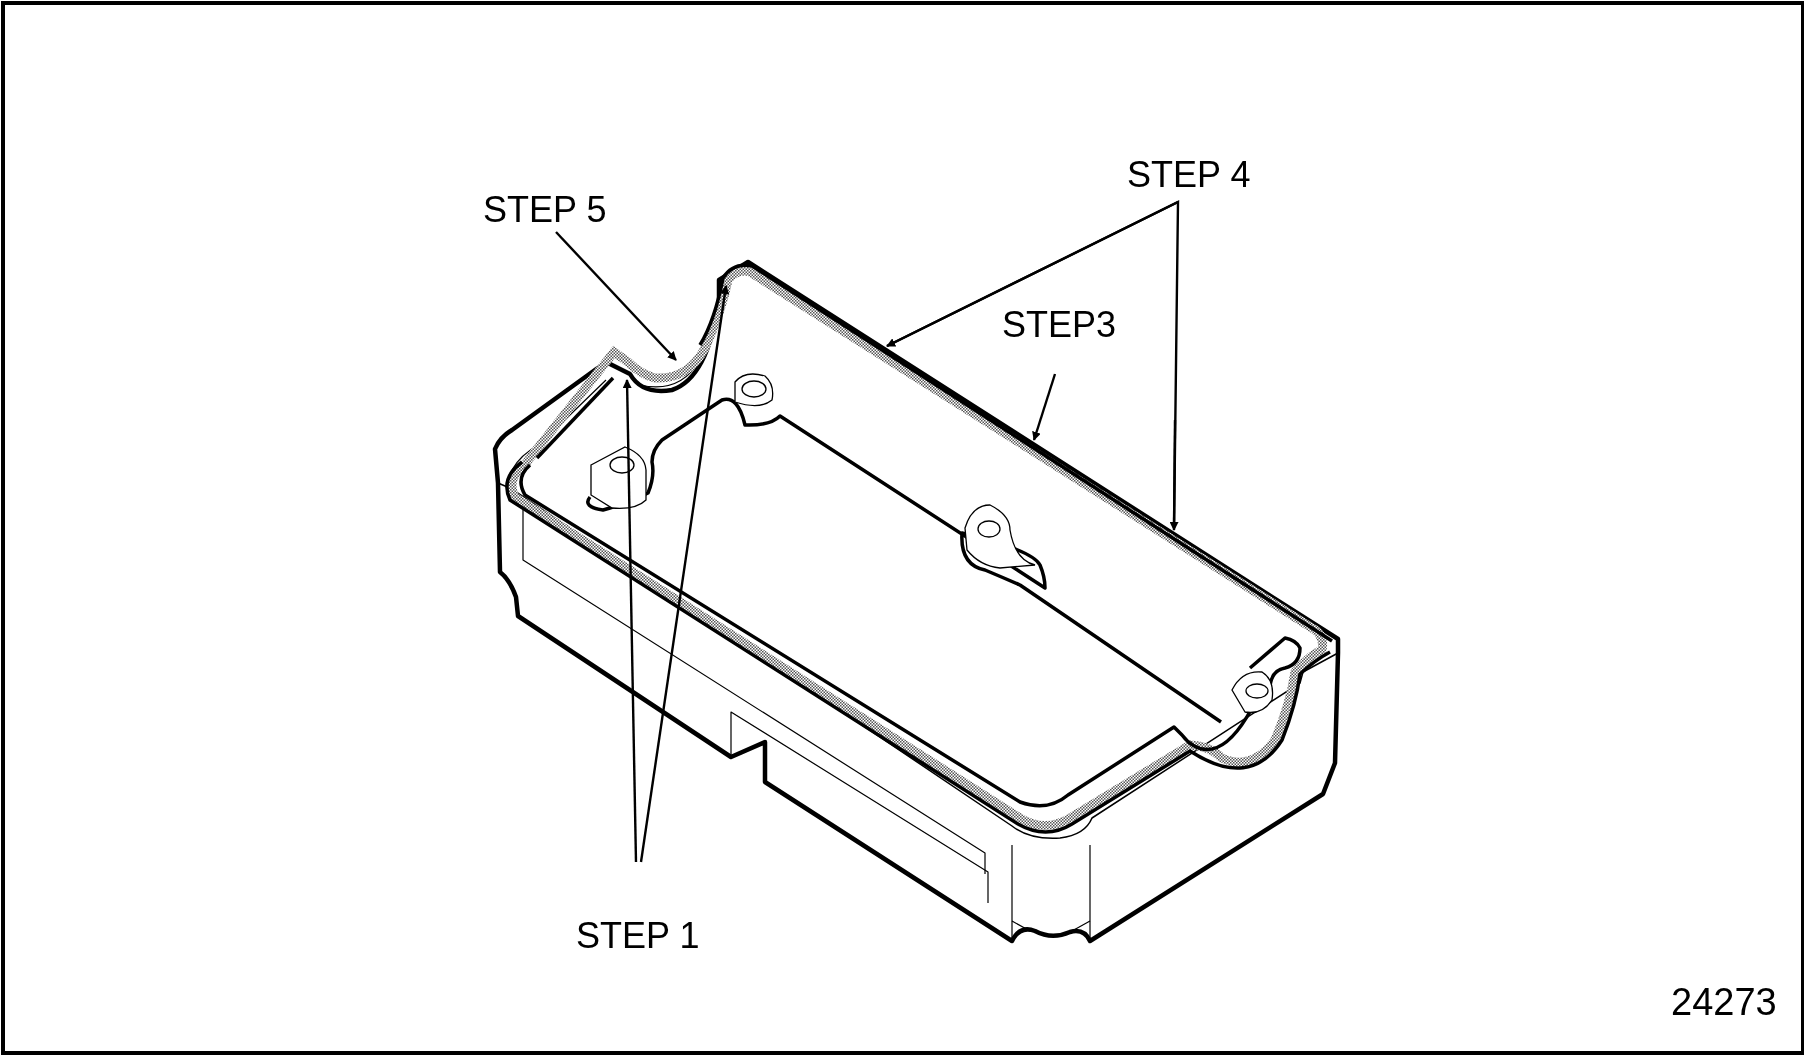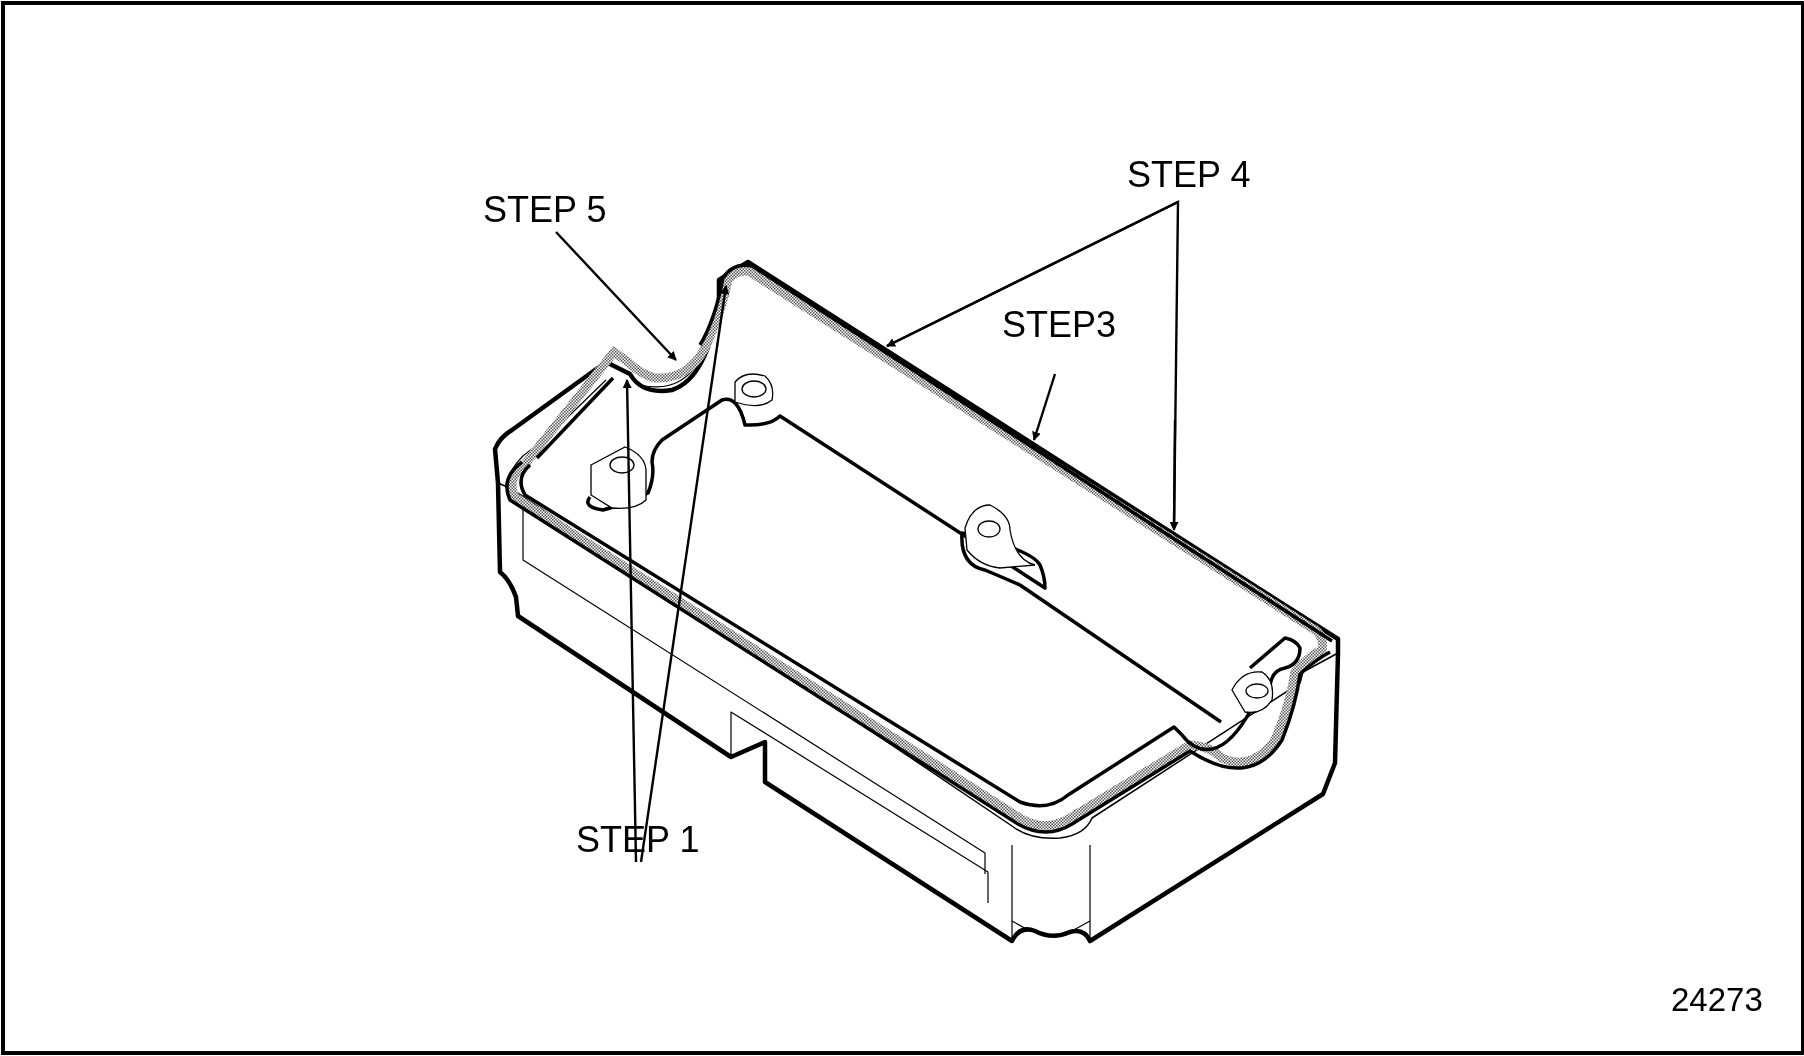--- a/index.html
+++ b/index.html
@@ -79,14 +79,14 @@
     <line x1="1178" y1="202" x2="887" y2="346" marker-end="url(#arrow)"></line>
     <line x1="1175" y1="420" x2="1174" y2="530" marker-end="url(#arrow)"></line>
 
     <line x1="1055" y1="374" x2="1034" y2="440" marker-end="url(#arrow)"></line>
   </g>
 </svg>
 
 <div class="label" style="left:483px; top:192px;">STEP 5</div>
 <div class="label" style="left:1127px; top:157px;">STEP 4</div>
 <div class="label" style="left:1002px; top:307px;">STEP3</div>
-<div class="label" style="left:576px; top:822px;">STEP 1</div>
-<div class="label" style="left:1671px; top:983px; font-size:33px;">24273</div>
+<div class="label" style="left:576px; top:918px;">STEP 1</div>
+<div class="label" style="left:1671px; top:983px; font-size:38px;">24273</div>
 
 </body></html>

